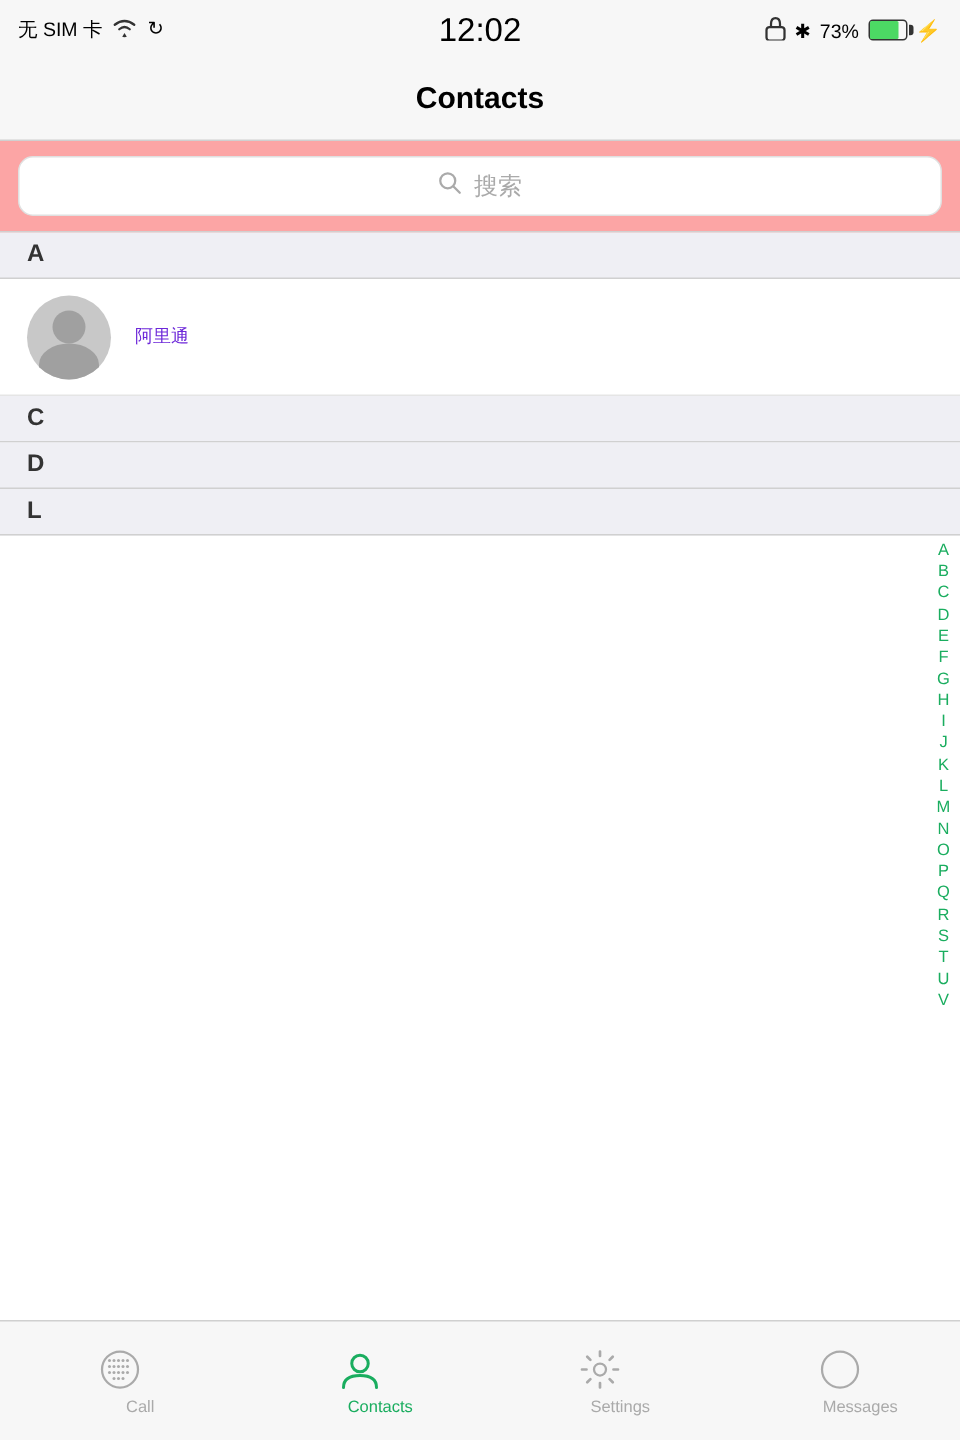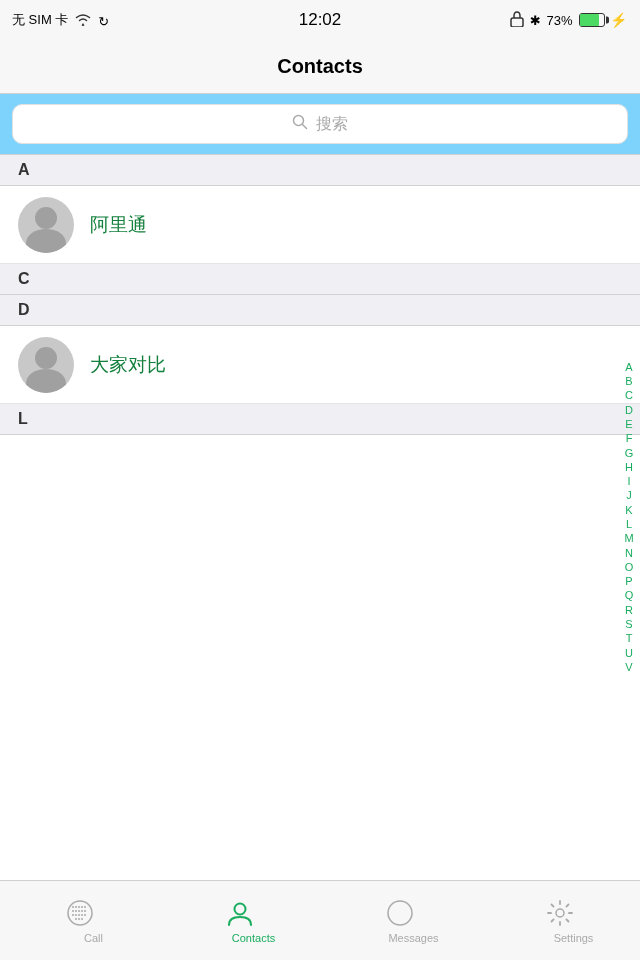--- a/index.html
+++ b/index.html
@@ -20,26 +20,26 @@
       background: #f7f7f7;
       display: flex;
       align-items: center;
       justify-content: space-between;
       padding: 0 12px;
       font-size: 14px;
       color: #000;
     }
     .status-left {
       display: flex;
-      align-items: flex-end;
+      align-items: flex-start;
       gap: 6px;
       font-size: 13px;
     }
     .status-center {
-      font-size: 17px;
+      font-size: 22px;
       font-weight: 500;
       position: absolute;
       left: 50%;
       transform: translateX(-50%);
     }
     .status-right {
       display: flex;
       align-items: center;
       gap: 6px;
       font-size: 13px;
@@ -81,21 +81,21 @@
       justify-content: center;
     }
     .nav-title {
       font-size: 20px;
       font-weight: 600;
       color: #000;
     }
 
     
     .search-container {
-      background: #7dd3fc;
+      background: #fca5a5;
       padding: 10px 12px;
       border-bottom: 1px solid #d0d0d0;
     }
     .search-bar {
       background: #fff;
       border-radius: 10px;
       height: 40px;
       display: flex;
       align-items: center;
       justify-content: center;
@@ -179,22 +179,22 @@
     .avatar-img-l {
       width: 56px;
       height: 56px;
       border-radius: 50%;
       background: linear-gradient(135deg, #c0b090 0%, #a08060 50%, #d4b896 100%);
       flex-shrink: 0;
       margin-right: 16px;
       overflow: hidden;
     }
     .contact-name {
-      font-size: 19px;
-      color: #15803d;
+      font-size: 12px;
+      color: #6d28d9;
     }
 
     
     .alpha-index {
       position: absolute;
       right: 0;
       top: 0;
       height: 100%;
       width: 22px;
       display: flex;
@@ -301,24 +301,20 @@
 
   <div class="section-header">A</div>
   <div class="contact-row">
     <div class="avatar-silhouette"></div>
     <span class="contact-name" style="margin-left:16px;">阿里通</span>
   </div>
 
   <div class="section-header">C</div>
 
   <div class="section-header">D</div>
-  <div class="contact-row">
-    <div class="avatar-silhouette"></div>
-    <span class="contact-name" style="margin-left:16px;">大家对比</span>
-  </div>
 
   <div class="section-header">L</div>
 
   <div class="alpha-index">
     <span class="alpha-letter">A</span>
     <span class="alpha-letter">B</span>
     <span class="alpha-letter">C</span>
     <span class="alpha-letter">D</span>
     <span class="alpha-letter">E</span>
     <span class="alpha-letter">F</span>
@@ -372,26 +368,26 @@
   <div class="tab-item">
     <svg class="tab-svg" viewBox="0 0 30 30">
       <circle cx="15" cy="11" r="5.5" fill="none" stroke="#1aad5f" stroke-width="2"></circle>
       <path d="M4 27 Q4 19 15 19 Q26 19 26 27" stroke="#1aad5f" stroke-width="2" fill="none" stroke-linecap="round"></path>
     </svg>
     <span class="tab-label active">Contacts</span>
   </div>
 
   <div class="tab-item">
     <svg class="tab-svg" viewBox="0 0 30 30">
-      <circle cx="15" cy="15" r="12" fill="none" stroke="#aaa" stroke-width="1.5"></circle>
-    </svg>
-    <span class="tab-label">Messages</span>
-  </div>
-
-  <div class="tab-item">
-    <svg class="tab-svg" viewBox="0 0 30 30">
       <circle cx="15" cy="15" r="4" fill="none" stroke="#aaa" stroke-width="1.5"></circle>
       <path d="M15 3 L15 6 M15 24 L15 27 M3 15 L6 15 M24 15 L27 15 M6.5 6.5 L8.6 8.6 M21.4 21.4 L23.5 23.5 M23.5 6.5 L21.4 8.6 M8.6 21.4 L6.5 23.5" stroke="#aaa" stroke-width="1.8" stroke-linecap="round"></path>
     </svg>
     <span class="tab-label">Settings</span>
   </div>
 
+  <div class="tab-item">
+    <svg class="tab-svg" viewBox="0 0 30 30">
+      <circle cx="15" cy="15" r="12" fill="none" stroke="#aaa" stroke-width="1.5"></circle>
+    </svg>
+    <span class="tab-label">Messages</span>
+  </div>
+
 </div>
 
 </body></html>

